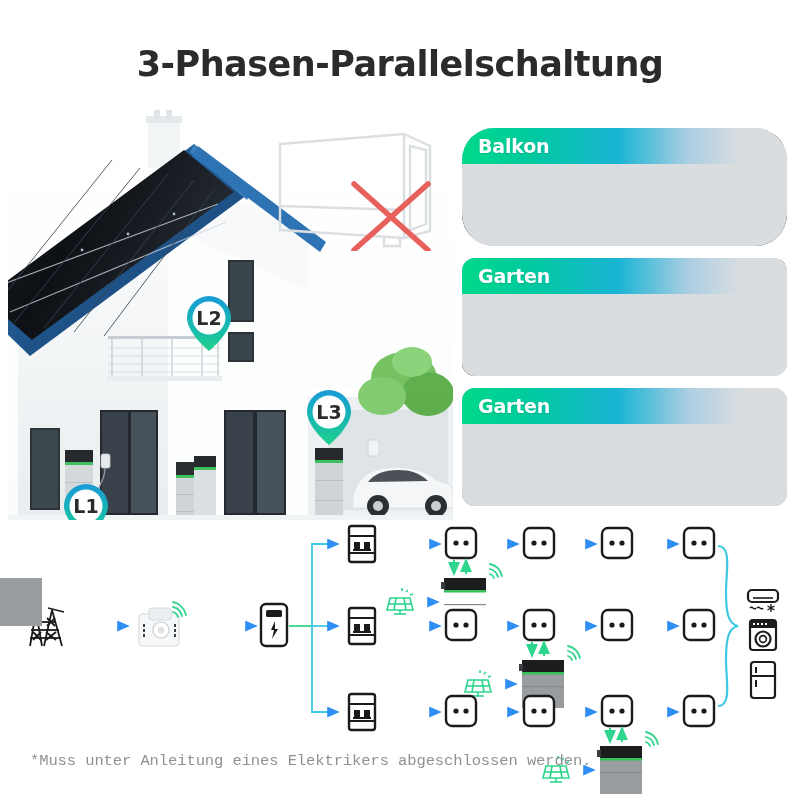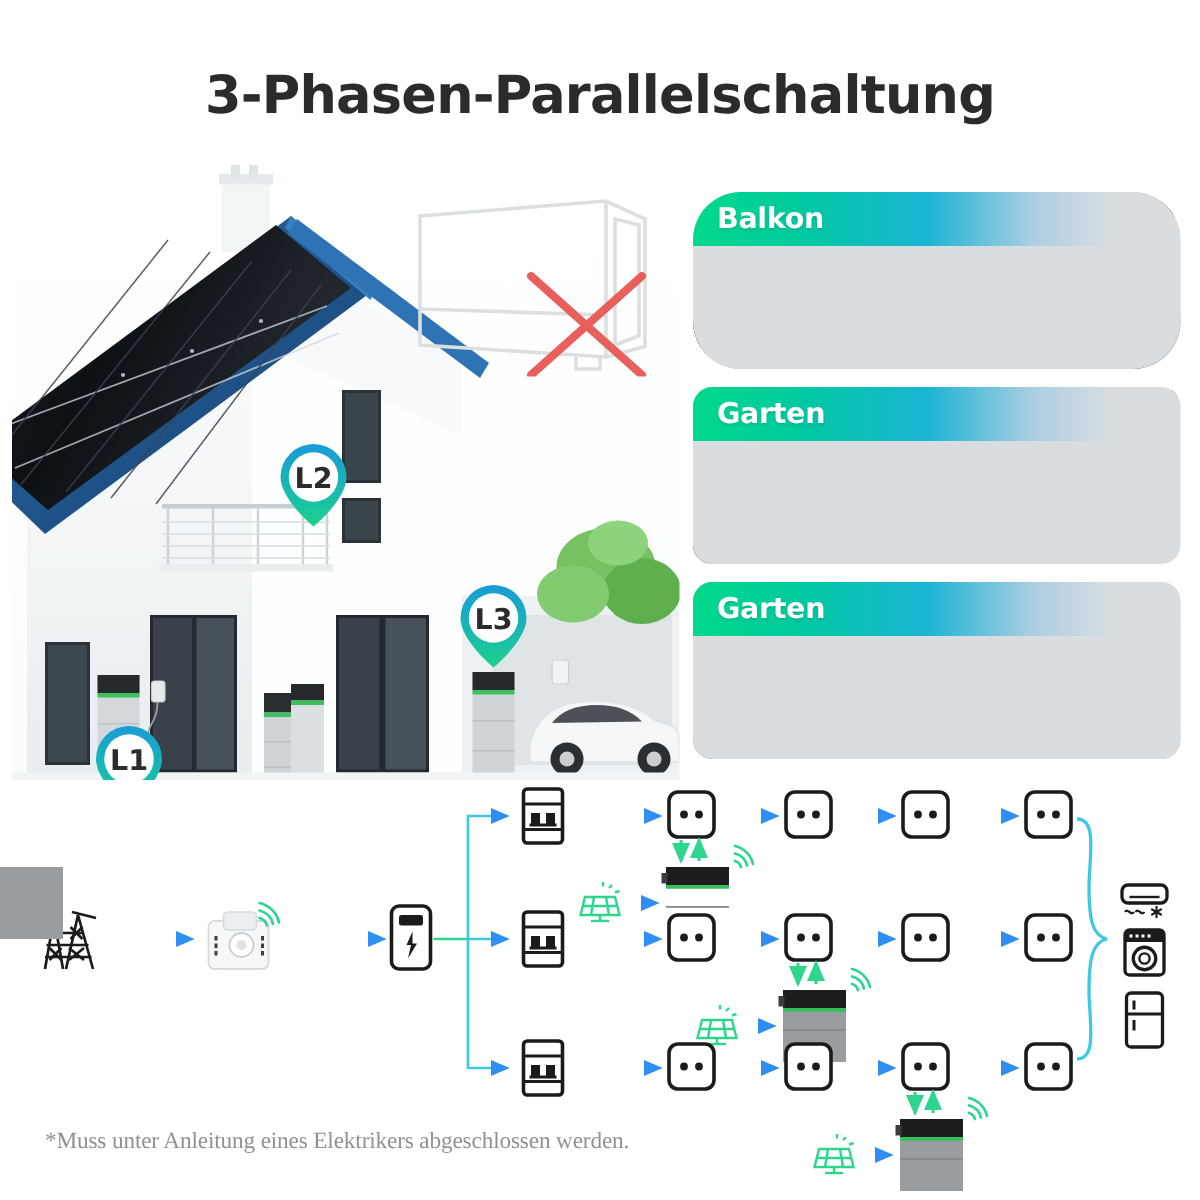--- a/index.html
+++ b/index.html
@@ -42,21 +42,21 @@
   }
   .card-photo{position:absolute;left:0;top:0;width:100%;height:100%;z-index:-1;}
 
   
   .diagram{position:absolute;left:0;top:516px;width:800px;height:284px;}
 
   
   .footnote{
     position:absolute;left:30px;top:752px;
     font-size:15.5px;color:#8f9194;
-    font-family:Liberation Serif, serif;letter-spacing:-0.1px;
+    font-family:Liberation Mono, monospace;letter-spacing:-0.1px;
   }
 </style>
 </head>
 <body>
 
 <div class="page">
 
   <div class="title">3-Phasen-Parallelschaltung</div>
 
   <div class="hero">

